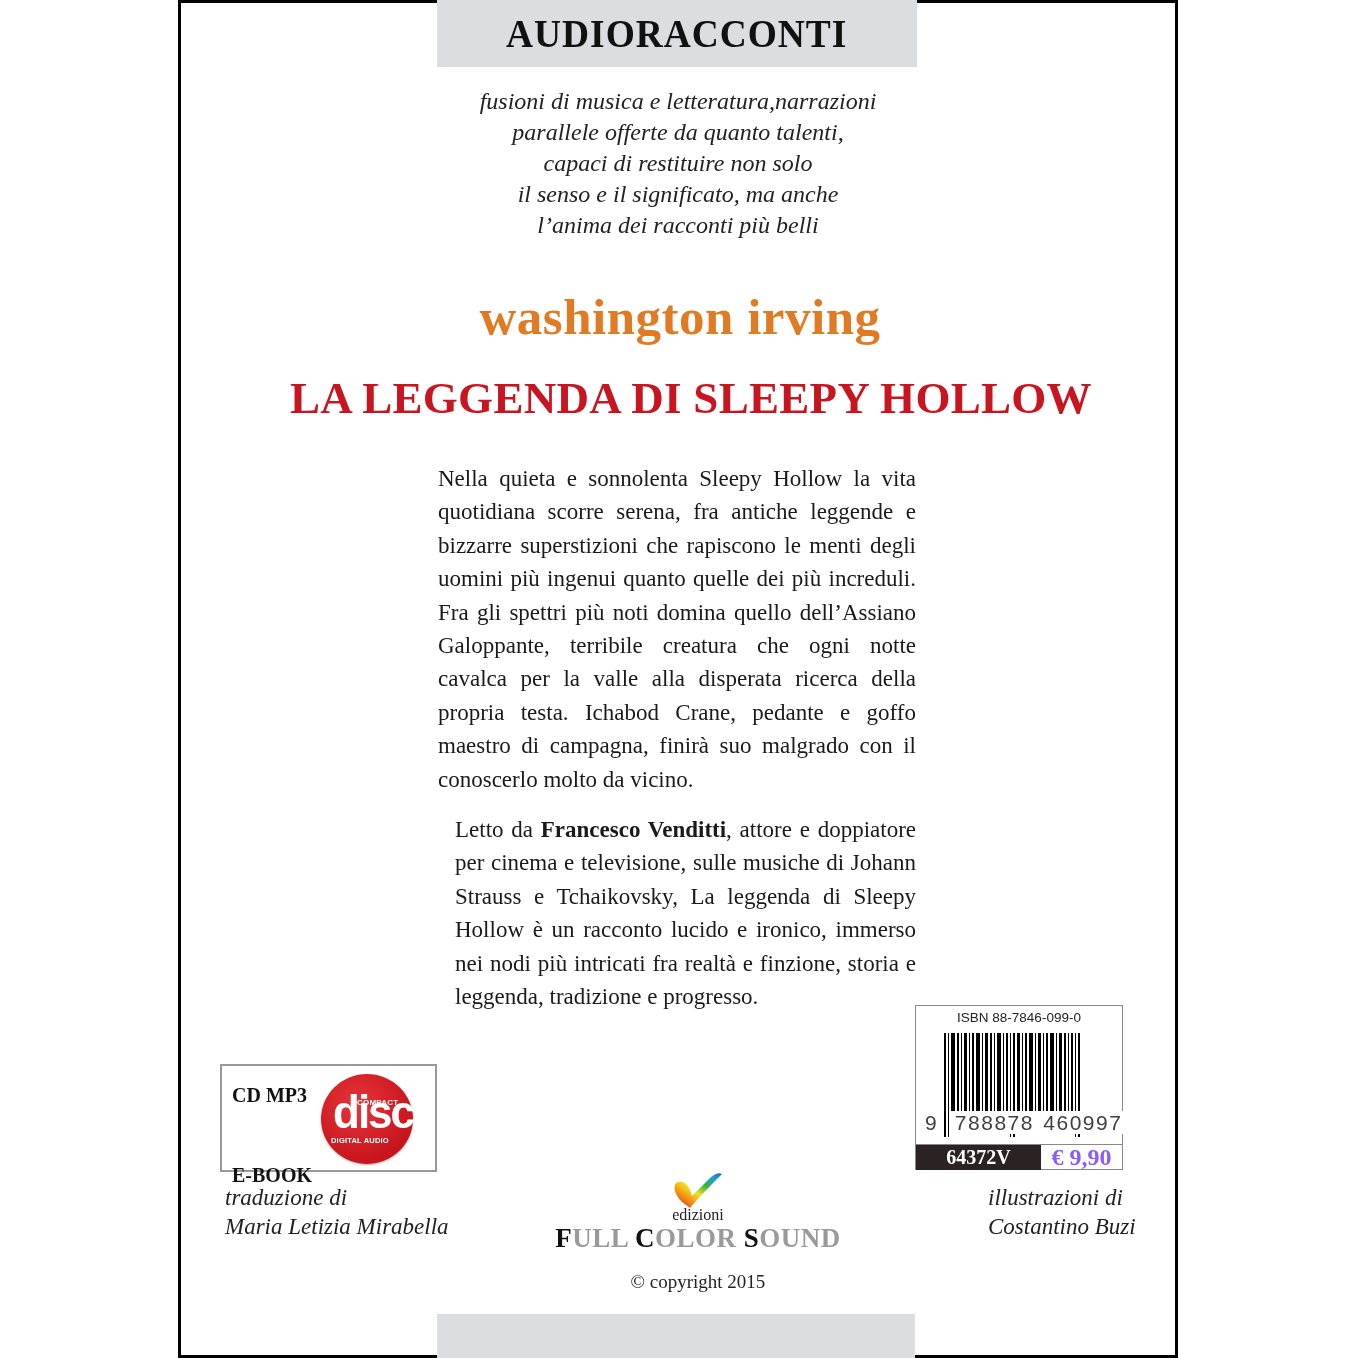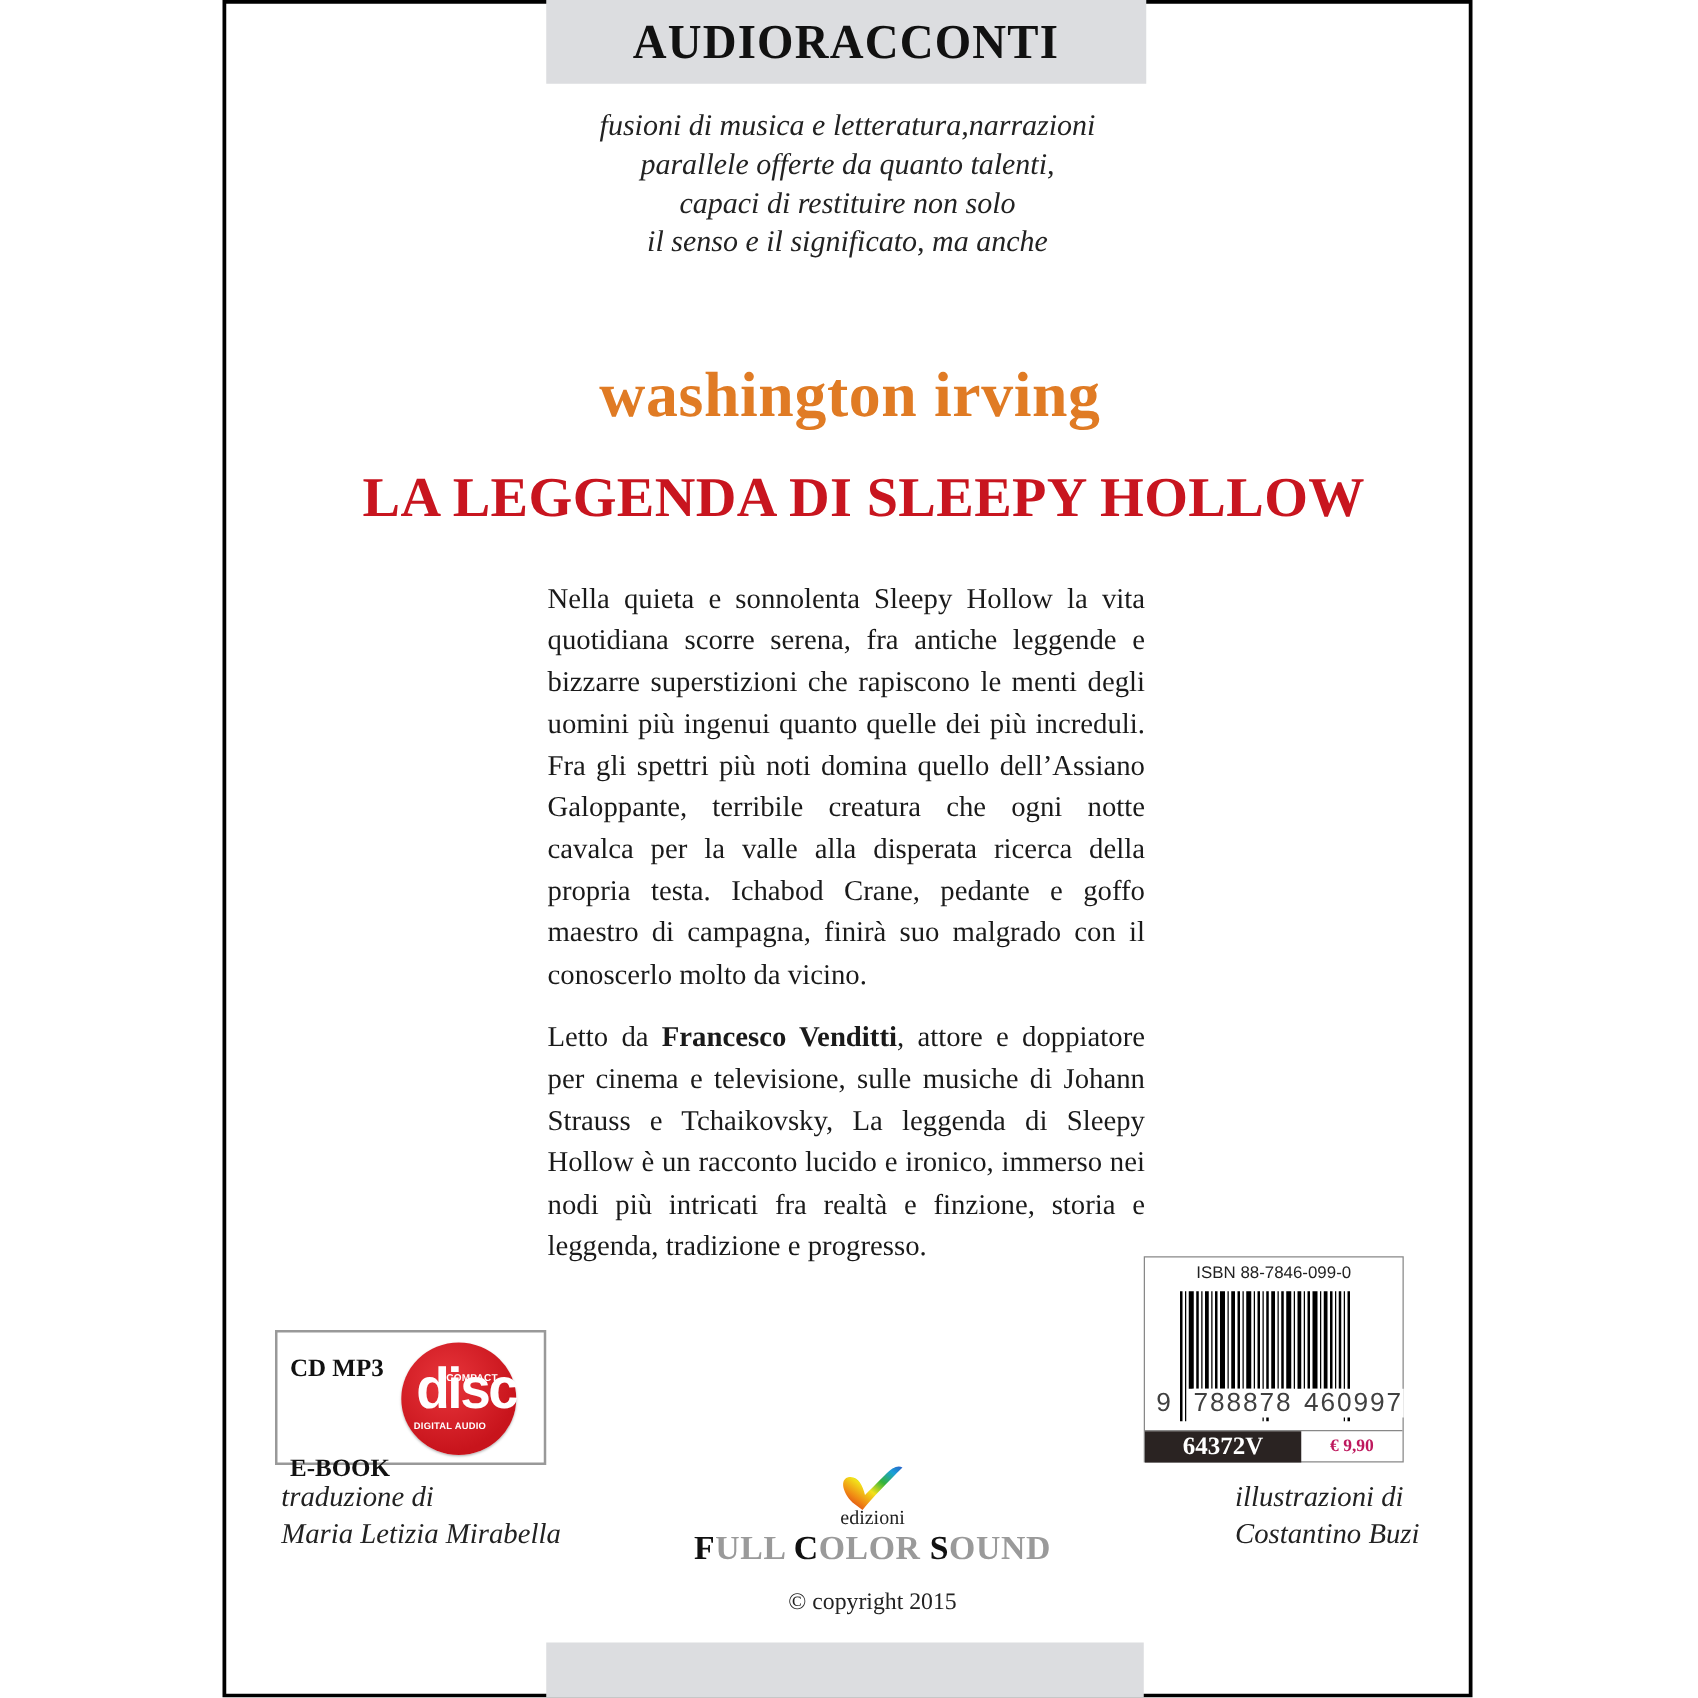--- a/index.html
+++ b/index.html
@@ -36,21 +36,21 @@
   .book-title {
     position: absolute; left: 290px; top: 372px; width: 780px; text-align: center;
     font-weight: bold; font-size: 45px; color: #c8151f; letter-spacing: 0.3px;
     white-space: nowrap;
   }
 
   .synopsis {
     position: absolute; left: 438px; top: 462px; width: 478px;
     font-size: 23px; line-height: 33.4px; color: #1a1a1a; text-align: justify;
   }
-  .synopsis p + p { margin-top: 17px; }
+  .synopsis p + p { margin-top: 17px; margin-left: 17px; }
   .synopsis b { font-weight: bold; }
 
   .format-box {
     position: absolute; left: 220px; top: 1064px; width: 217px; height: 108px;
     border: 2px solid #999; background: #fff;
   }
   .format-label {
     position: absolute; left: 10px; font-weight: bold; font-size: 20px; color: #111;
   }
   .fmt-1 { top: 18px; }
@@ -92,21 +92,21 @@
   .barcode-digits span { background: #fff; padding: 0 1px; }
   .isbn-footer {
     position: absolute; left: 0; top: 138px; width: 100%; height: 26px;
     border-top: 1.5px solid #888; display: flex;
   }
   .code-cell {
     width: 125px; background: #2a2322; color: #fff; text-align: center;
     font-weight: bold; font-size: 20px; line-height: 25px;
   }
   .price-cell {
-    flex: 1; text-align: center; font-weight: bold; font-size: 14px; line-height: 25px; color: #be185d;
+    flex: 1; text-align: center; font-weight: bold; font-size: 24px; line-height: 25px; color: #8b5cf6;
   }
 
   .publisher {
     position: absolute; left: 548px; top: 1168px; width: 300px; text-align: center;
   }
   .pub-logo { display: block; margin: 0 auto; width: 60px; height: 44px; }
   .pub-edizioni { font-size: 16px; color: #222; margin-top: -6px; }
   .pub-name {
     font-weight: bold; font-size: 27px; letter-spacing: 0.5px; color: #9a9a9a; line-height: 28px;
     white-space: nowrap;
@@ -121,20 +121,21 @@
 
 <div class="band-top">
   <span class="series-title">AUDIORACCONTI</span>
 </div>
 
 <div class="tagline">
   <div>fusioni di musica e letteratura,narrazioni</div>
   <div>parallele offerte da quanto talenti,</div>
   <div>capaci di restituire non solo</div>
   <div>il senso e il significato, ma anche</div>
+  <div>l’anima dei racconti più belli</div>
 </div>
 
 <div class="author">washington irving</div>
 <div class="book-title">LA LEGGENDA DI SLEEPY HOLLOW</div>
 
 <div class="synopsis">
   <p>Nella quieta e sonnolenta Sleepy Hollow la vita quotidiana scorre serena, fra antiche leggende e bizzarre superstizioni che rapiscono le menti degli uomini più ingenui quanto quelle dei più increduli. Fra gli spettri più noti domina quello dell’Assiano Galoppante, terribile creatura che ogni notte cavalca per la valle alla disperata ricerca della propria testa. Ichabod Crane, pedante e goffo maestro di campagna, finirà suo malgrado con il conoscerlo molto da vicino.</p>
   <p><span>Letto da </span><b>Francesco Venditti</b><span>, attore e doppiatore per cinema e televisione, sulle musiche di Johann Strauss e Tchaikovsky, La leggenda di Sleepy Hollow è un racconto lucido e ironico, immerso nei nodi più intricati fra realtà e finzione, storia e leggenda, tradizione e progresso.</span></p>
 </div>
 

